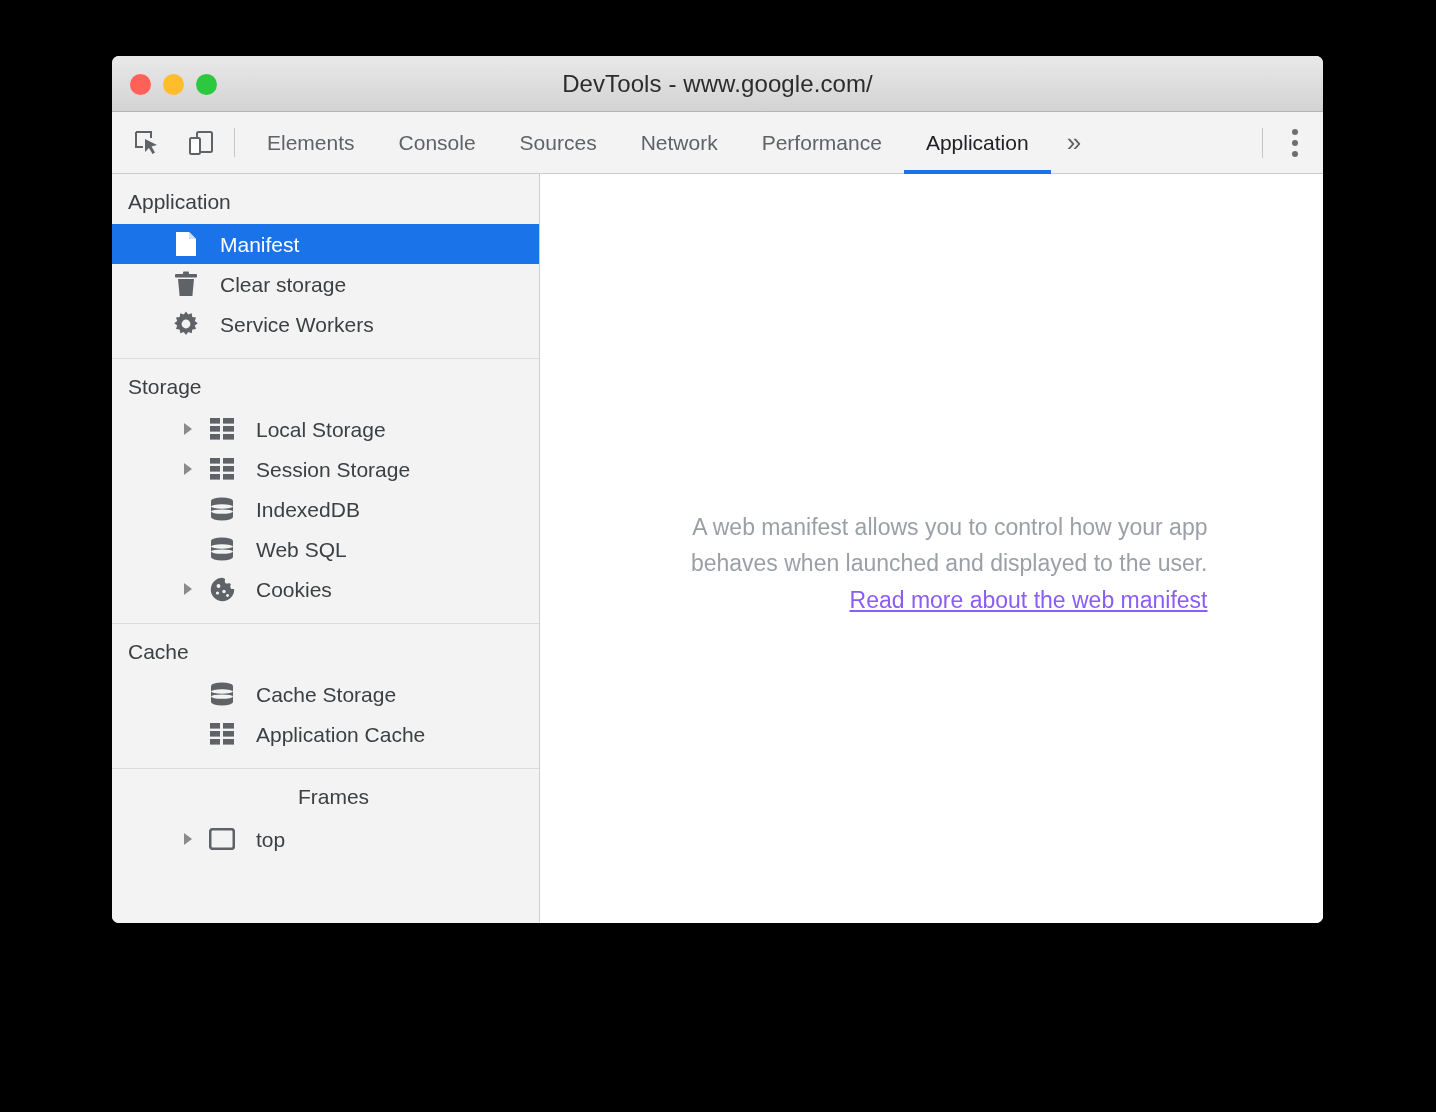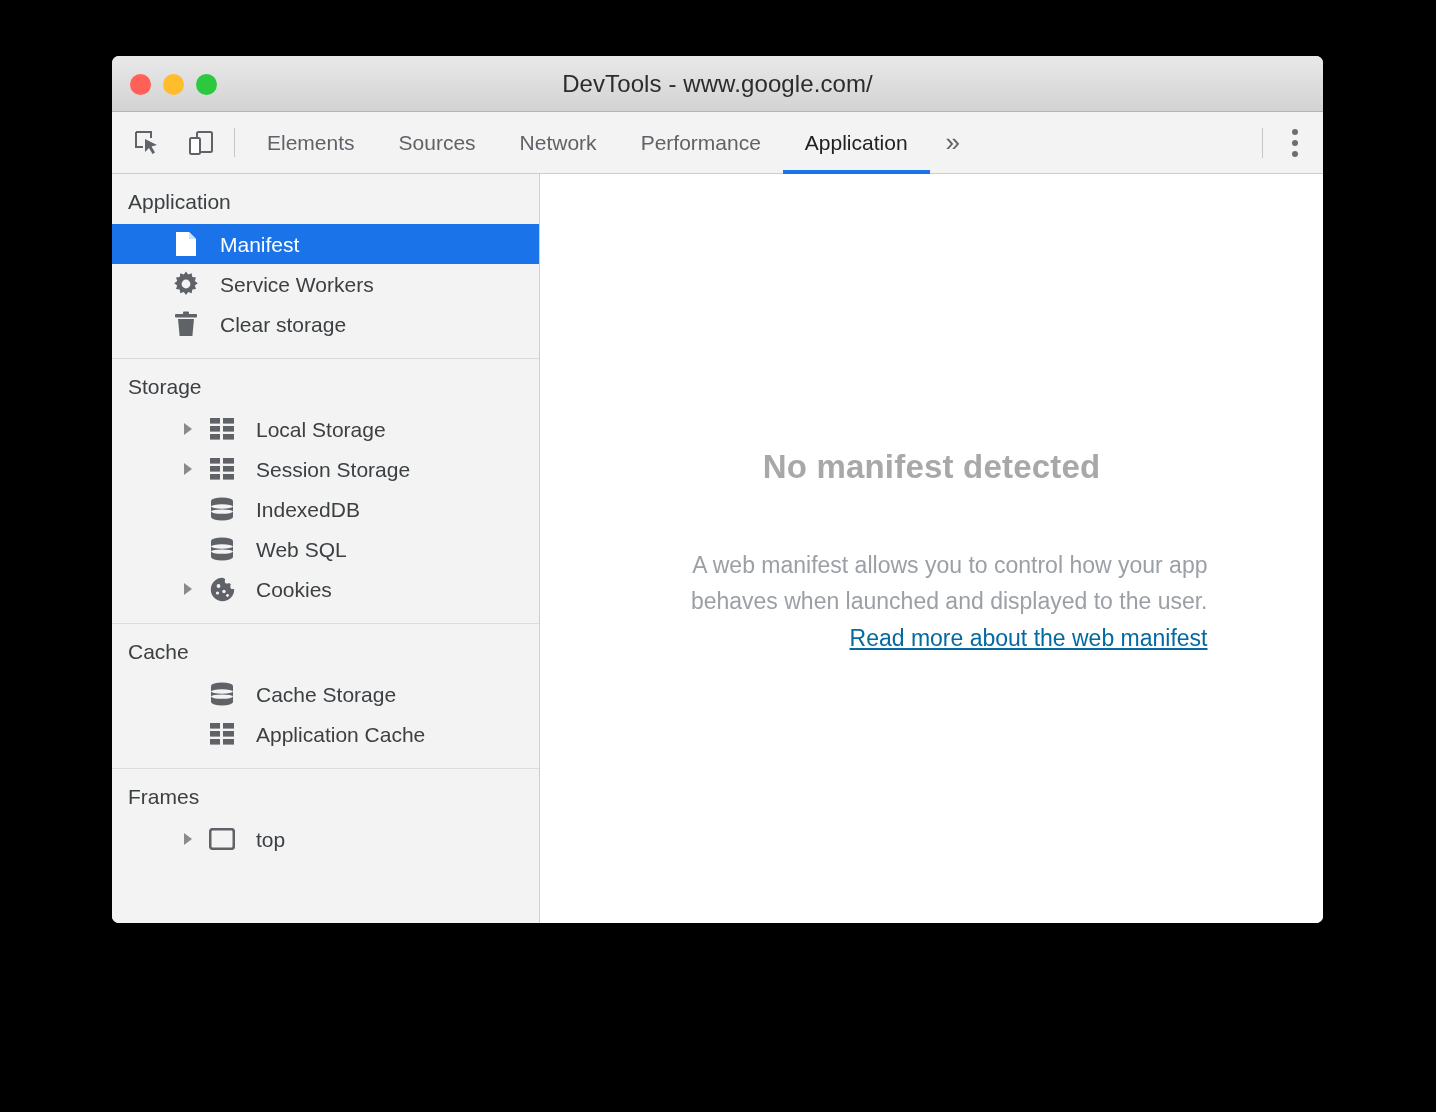--- a/index.html
+++ b/index.html
@@ -159,21 +159,21 @@
 
   
   .sidebar {
     width: 428px;
     flex: 0 0 428px;
     background: #f3f3f3;
     border-right: 1px solid #cfcfcf;
     overflow: hidden;
   }
   .sect { border-bottom: 1px solid #dcdcdc; padding-bottom: 14px; }
-  .sect:last-child { border-bottom: none; }
+  .sect:last-child { border-bottom: none; text-align: center; }
   .sect-title {
     font-size: 21px;
     color: #3c4043;
     padding: 16px 0 10px 16px;
   }
   .row {
     display: flex;
     align-items: center;
     height: 40px;
     padding-left: 30px;
@@ -223,21 +223,21 @@
     font-size: 23px;
     color: #9aa0a6;
     line-height: 1.55;
     width: 552px;
     text-align: right;
   }
   .empty-link {
     display: inline-block;
     margin-top: 2px;
     font-size: 23px;
-    color: #0369a1;
+    color: #8b5cf6;
     text-decoration: underline;
   }
 </style>
 </head>
 <body>
 
 <div class="window">
 
   <div class="titlebar">
     <div class="traffic">
@@ -264,20 +264,23 @@
         </svg>
       </div>
     </div>
     <div class="vsep"></div>
 
     <div class="tabs">
       <div class="tab">
           <span>Elements</span>
         </div>
       <div class="tab">
+          <span>Console</span>
+        </div>
+      <div class="tab">
           <span>Sources</span>
         </div>
       <div class="tab">
           <span>Network</span>
         </div>
       <div class="tab">
           <span>Performance</span>
         </div>
       <div class="tab active">
           <span>Application</span>
@@ -309,38 +312,38 @@
               <path d="M2 1 H15 L22 8 V25 H2 Z" fill="#ffffff"></path>
               <path d="M15 1 V8 H22 Z" fill="#cfe0f7"></path>
             </svg>
           </span>
           <span class="lbl">Manifest</span>
         </div>
 
         <div class="row">
           <span class="twisty empty"></span>
           <span class="ic">
-            <svg width="26" height="26" viewBox="0 0 26 26" fill="#5f6368">
-              <path d="M13 0.5l2.2 3.0 3.5-1.2 0.6 3.7 3.7 0.6-1.2 3.5 3.0 2.2-3.0 2.2 1.2 3.5-3.7 0.6-0.6 3.7-3.5-1.2-2.2 3.0-2.2-3.0-3.5 1.2-0.6-3.7-3.7-0.6 1.2-3.5-3.0-2.2 3.0-2.2-1.2-3.5 3.7-0.6 0.6-3.7 3.5 1.2z"></path>
-              <circle cx="13" cy="13" r="4.4" fill="#f3f3f3"></circle>
-            </svg>
-          </span>
-          <span class="lbl">Service Workers</span>
-        </div>
-
-        <div class="row">
-          <span class="twisty empty"></span>
-          <span class="ic">
             <svg width="24" height="26" viewBox="0 0 24 26" fill="#5f6368">
               <rect x="1" y="3" width="22" height="3.4" rx="1"></rect>
               <rect x="9" y="0.5" width="6" height="3" rx="1"></rect>
               <path d="M4 8 H20 L18.4 25 H5.6 Z"></path>
             </svg>
           </span>
           <span class="lbl">Clear storage</span>
+        </div>
+
+        <div class="row">
+          <span class="twisty empty"></span>
+          <span class="ic">
+            <svg width="26" height="26" viewBox="0 0 26 26" fill="#5f6368">
+              <path d="M13 0.5l2.2 3.0 3.5-1.2 0.6 3.7 3.7 0.6-1.2 3.5 3.0 2.2-3.0 2.2 1.2 3.5-3.7 0.6-0.6 3.7-3.5-1.2-2.2 3.0-2.2-3.0-3.5 1.2-0.6-3.7-3.7-0.6 1.2-3.5-3.0-2.2 3.0-2.2-1.2-3.5 3.7-0.6 0.6-3.7 3.5 1.2z"></path>
+              <circle cx="13" cy="13" r="4.4" fill="#f3f3f3"></circle>
+            </svg>
+          </span>
+          <span class="lbl">Service Workers</span>
         </div>
       </div>
 
       <div class="sect">
         <div class="sect-title">Storage</div>
 
         <div class="row indent">
           <span class="twisty">
             <svg width="12" height="14" viewBox="0 0 12 14">
                 <path d="M2 1 L10 7 L2 13 Z" fill="#8a8a8a"></path>
@@ -472,21 +475,20 @@
               <rect x="1.2" y="1.2" width="23.6" height="19.6" rx="2.5" fill="none" stroke="#5f6368" stroke-width="2.6"></rect>
             </svg>
           </span>
           <span class="lbl">top</span>
         </div>
       </div>
 
     </div>
 
     <div class="main">
-      <div class="empty-title">No manifest detected</div>
       <div class="empty-body">
         <span>A web manifest allows you to control how your app behaves when launched and displayed to the user.</span>
         <br>
         <a class="empty-link" href="#">Read more about the web manifest</a>
       </div>
     </div>
 
   </div>
 </div>
 

